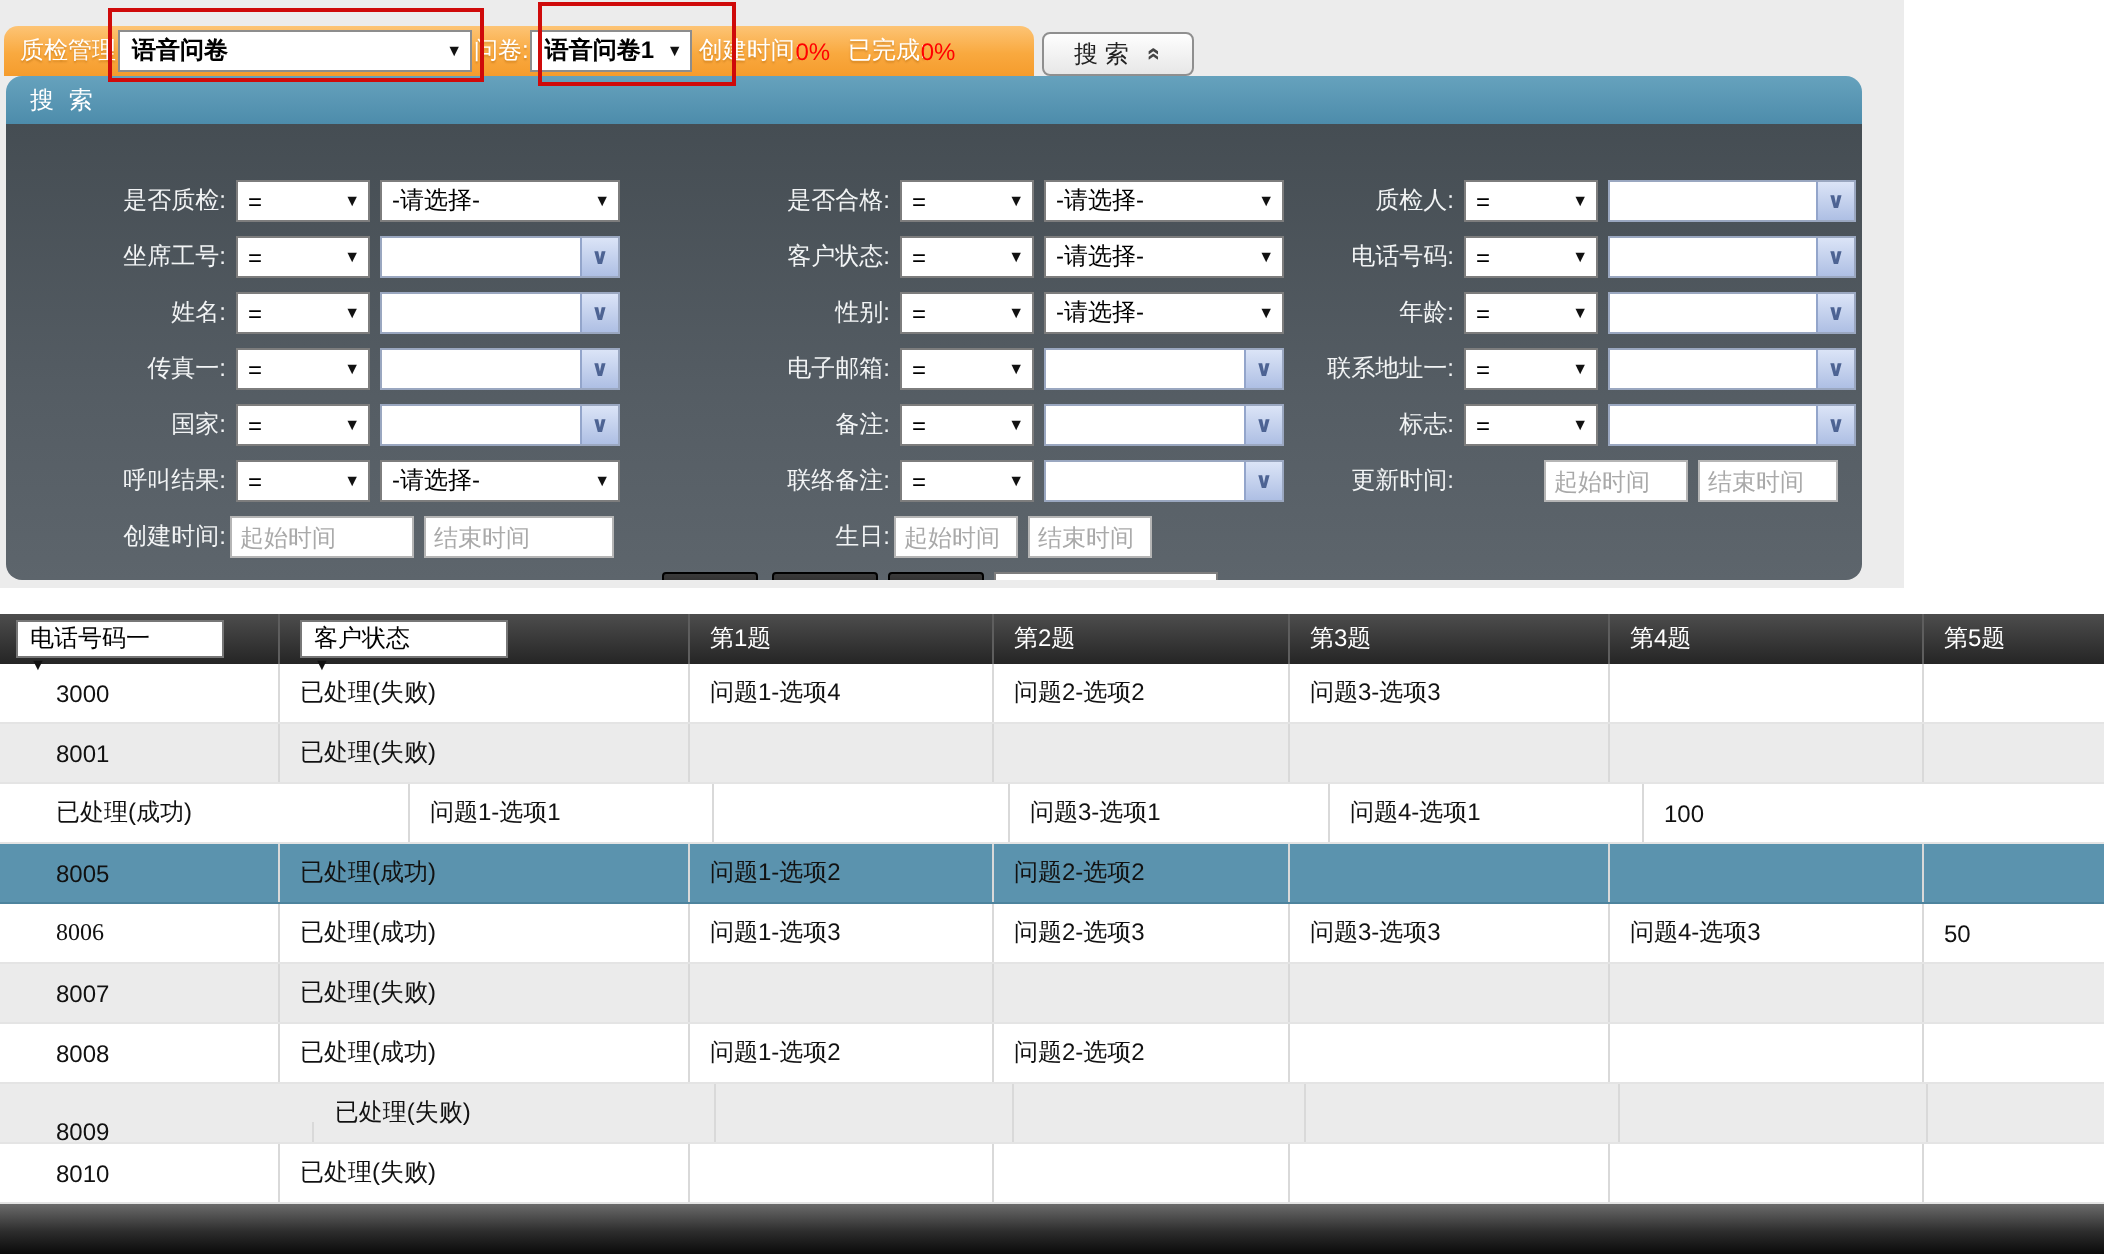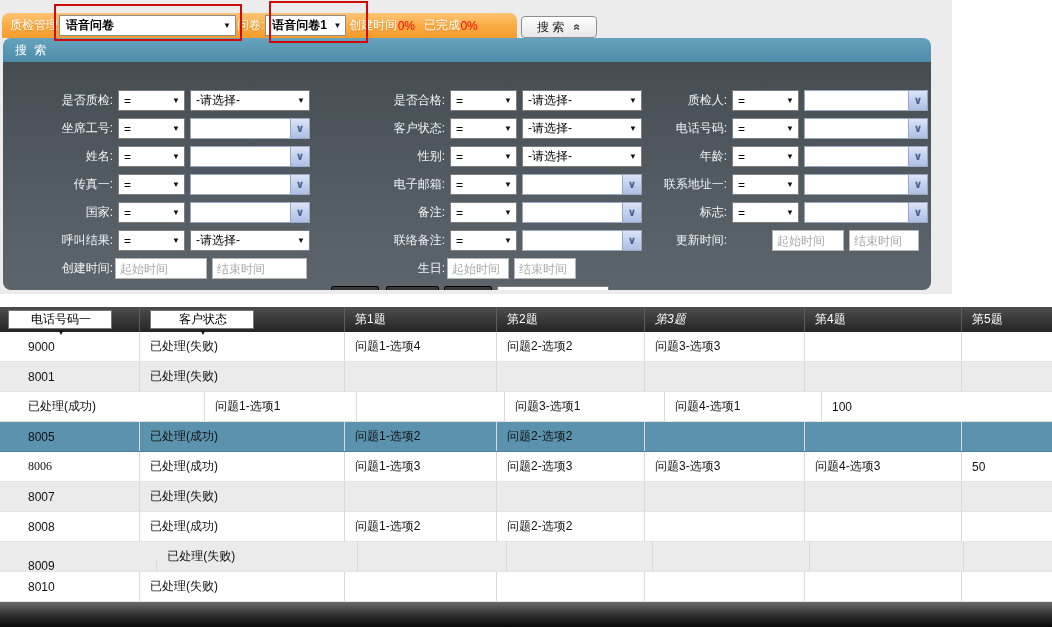--- a/index.html
+++ b/index.html
@@ -97,21 +97,21 @@
   .grid { position:absolute; left:0; top:307px; width:1052px; }
   .grid-header {
     display:flex; height:25px;
     background:linear-gradient(180deg,#4d4d4d,#252525);
     color:#fff;
   }
   .gh-cell { display:flex; align-items:center; border-right:1px solid #5e5e5e; padding-left:10px; }
   .gh-cell:last-child { border-right:none; }
   .gh-sel {
     height:19px; background:#fff; border:1px solid #777; color:#000;
-    display:flex; align-items:center; justify-content:space-between;
+    display:flex; justify-content:space-between;
     padding:0 4px 0 6px; width:104px; cursor:default;flex-direction:column;
   }
   .gh-sel .arrow { font-size:8px; color:#111; }
   .g-row { display:flex; height:30px; border-bottom:1px solid #e4e4e4; background:#fff; }
   .g-row.alt { background:#ebebeb; }
   .g-row.selected { background:#5b93ae; border-bottom:1px solid #4d839d; }
   .g-cell {
     display:flex; align-items:center; padding-left:10px; color:#111;
     border-right:1px solid #d9d9d9; overflow:hidden; white-space:nowrap;
   }
@@ -335,27 +335,27 @@
       </div>
     </div>
     <div class="gh-cell" style="width:205px;">
       <div class="gh-sel">
         <span>客户状态</span>
         <span class="arrow">▼</span>
       </div>
     </div>
     <div class="gh-cell" style="width:152px;">第1题</div>
     <div class="gh-cell" style="width:148px;">第2题</div>
-    <div class="gh-cell" style="width:160px;font-style:italic;">第3题</div>
+    <div class="gh-cell" style="width:160px;">第3题</div>
     <div class="gh-cell" style="width:157px;">第4题</div>
     <div class="gh-cell" style="width:90px;">第5题</div>
   </div>
   <div id="grid-rows">
       <div class="g-row">
-        <div class="g-cell" style="width: 140px;">9000</div>
+        <div class="g-cell" style="width: 140px;">3000</div>
         <div class="g-cell" style="width: 205px;">已处理(失败)</div>
         <div class="g-cell" style="width: 152px;">问题1-选项4</div>
         <div class="g-cell" style="width: 148px;">问题2-选项2</div>
         <div class="g-cell" style="width: 160px;">问题3-选项3</div>
         <div class="g-cell" style="width: 157px;"></div>
         <div class="g-cell" style="width: 90px;"></div>
       </div>
       <div class="g-row alt">
         <div class="g-cell" style="width: 140px;">8001</div>
         <div class="g-cell" style="width: 205px;">已处理(失败)</div>

